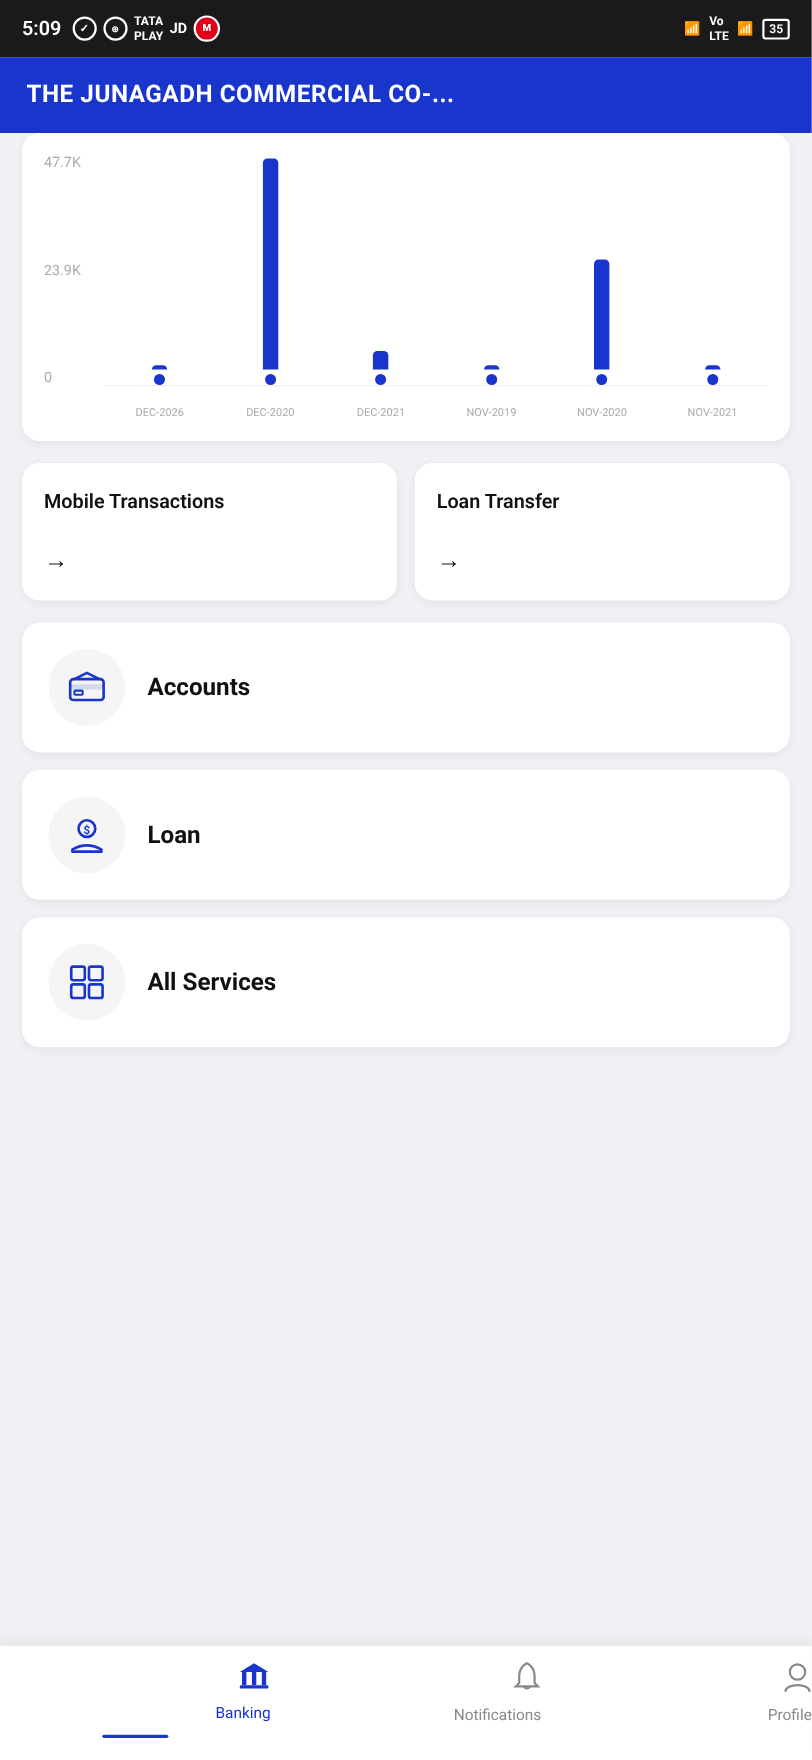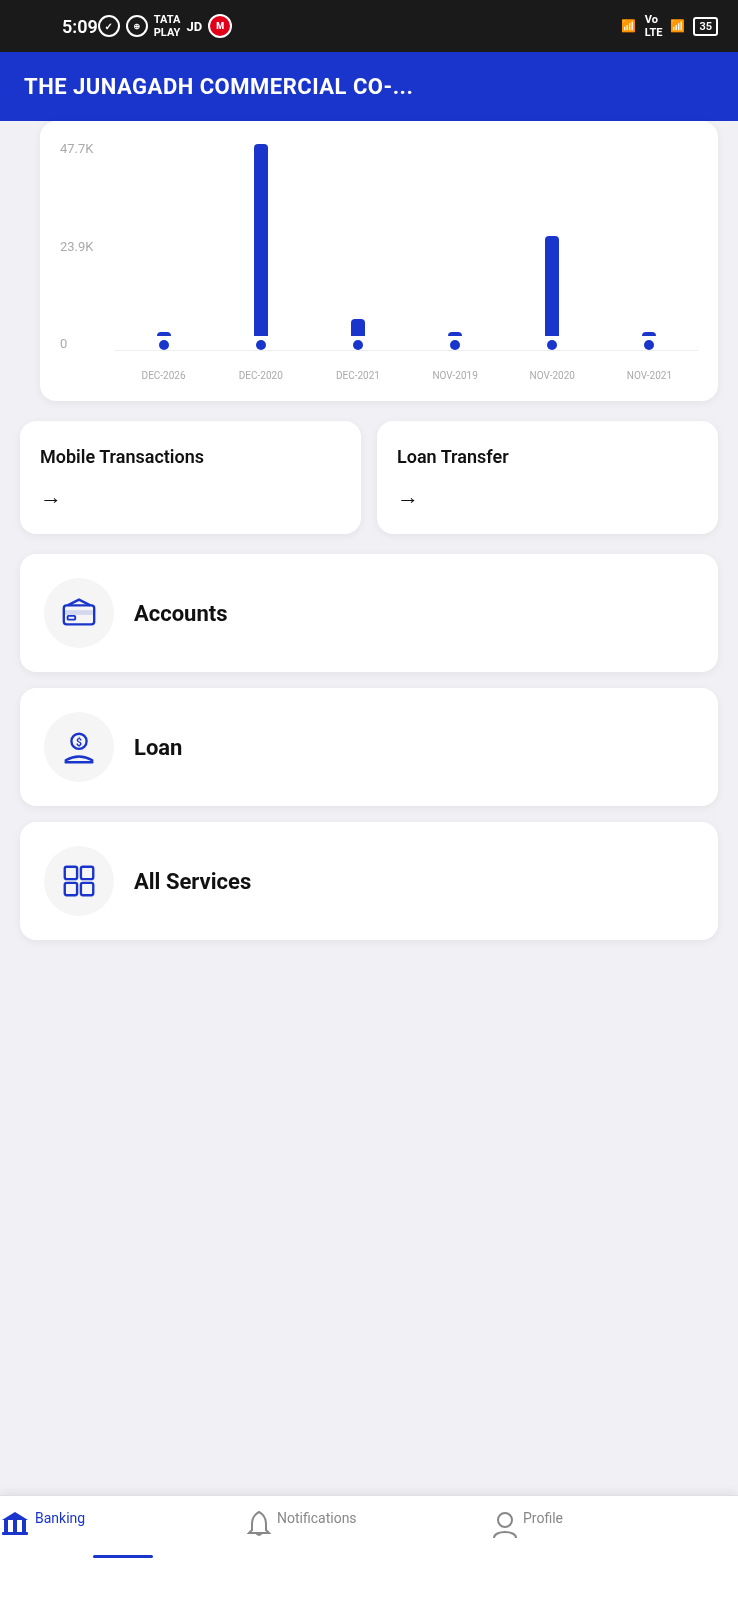--- a/index.html
+++ b/index.html
@@ -19,23 +19,23 @@
       color: white;
       display: flex;
       align-items: center;
       justify-content: space-between;
       padding: 8px 20px;
       height: 52px;
     }
     .status-left {
       display: flex;
       align-items: center;
+      gap: 10px;
       font-size: 18px;
       font-weight: 600;
-      margin-left: 42px;
     }
     .status-icons {
       display: flex;
       align-items: center;
       gap: 6px;
     }
     .status-icon-circle {
       width: 22px; height: 22px;
       border: 2px solid white;
       border-radius: 50%;
@@ -76,21 +76,20 @@
     }
 
     
     .chart-card {
       background: white;
       border-radius: 16px;
       padding: 20px;
       margin-top: 0;
       margin-bottom: 20px;
       box-shadow: 0 2px 8px rgba(0,0,0,0.06);
-      margin-left: 20px;
     }
     .chart-area {
       position: relative;
       height: 240px;
       width: 100%;
     }
     .chart-y-labels {
       position: absolute;
       left: 0;
       top: 0;
@@ -159,21 +158,21 @@
       border-radius: 16px;
       padding: 24px 20px;
       box-shadow: 0 2px 8px rgba(0,0,0,0.06);
       cursor: pointer;
     }
     .quick-action-title {
       font-size: 18px;
       font-weight: 600;
       color: #111;
       line-height: 1.3;
-      margin-bottom: 16px;
+      margin-bottom: 28px;
     }
     .quick-action-arrow {
       font-size: 22px;
       color: #111;
       font-weight: 400;
     }
 
     
     .menu-item {
       background: white;
@@ -216,22 +215,22 @@
       background: white;
       display: flex;
       align-items: flex-start;
       padding-top: 14px;
       border-top: 1px solid #e0e0e0;
       box-shadow: 0 -2px 10px rgba(0,0,0,0.08);
     }
     .nav-item {
       flex: 1;
       display: flex;
-      flex-direction: row;
-      align-items: flex-start;
+      flex-direction: column;
+      align-items: flex-end;
       gap: 5px;
       cursor: pointer;
       position: relative;
     }
     .nav-item.active .nav-label { color: #1a35cc; }
     .nav-item.active .nav-icon { color: #1a35cc; }
     .nav-label {
       font-size: 14px;
       color: #888;
     }

